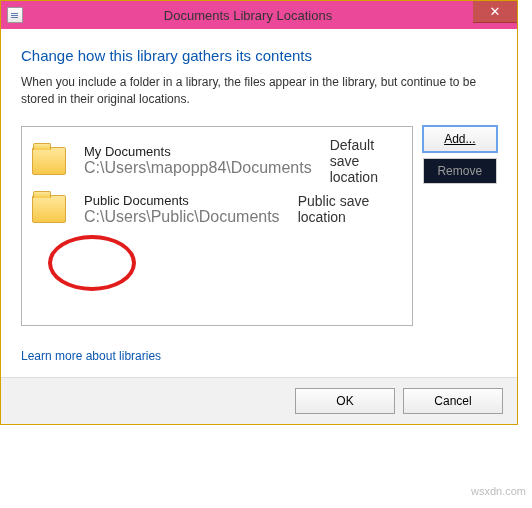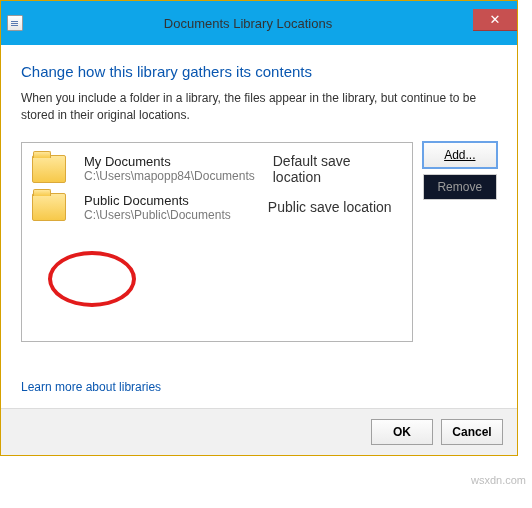--- a/index.html
+++ b/index.html
@@ -12,22 +12,22 @@
     height: 508px;
     position: relative;
   }
   .window {
     width: 518px;
     margin: 0;
     border: 1px solid #d6a100;
     background: #fff;
   }
   .titlebar {
-    height: 44px;
-    background: #0ea5e9;
+    height: 28px;
+    background: #ec4899;
     display: flex;
     align-items: center;
     position: relative;
   }
   .title-icon {
     width: 16px; height: 16px;
     margin-left: 6px;
     background: linear-gradient(#fff,#e8e8e8);
     border: 1px solid #9a9a9a;
     border-radius: 1px;
@@ -130,47 +130,47 @@
   }
   .drive-ico::before{
     content:"";position:absolute;right:-3px;bottom:-3px;width:12px;height:12px;
     background:#3a66c4;border:1px solid #234a99;
   }
   .drive-ico::after{
     content:"↗";position:absolute;right:-2px;bottom:-3px;color:#fff;font-size:10px;
   }
   .loc-text { flex:1; }
   .loc-name { font-size:13px; color:#222; }
-  .loc-path { font-size:12px; color:#7a7a7a;}
+  .loc-path { font-size:16px; color:#7a7a7a;}
   .loc-tag { font-size:14px; color:#333; padding-right:10px;}
   .red-circle {
     position:absolute;
     border:4px solid #e21b1b;
     border-radius:50%;
     width:88px;height:56px;
     left:26px; top:108px;
     pointer-events:none;
   }
   .link {
     color:#0a57b0;
-    margin-top:38px;
+    margin-top:23px;
     display:inline-block;
   }
   .footer {
     border-top:1px solid #dcdcdc;
     background:#f1f1f1;
     padding:10px 14px;
     display:flex;
     justify-content:flex-end;
     gap:8px;
   }
-  .footer .btn { width:62px;font-weight:bold;}
+  .footer .btn { width:100px;}
   .watermark {
     position:absolute;
-    right:6px; bottom:22px;
+    right:6px; bottom:11px;
     color:#bdbdbd;
     font-size:11px;
   }
 </style>
 </head>
 <body>
 
 <div class="window">
   <div class="titlebar">
     <div class="title-icon"></div>

